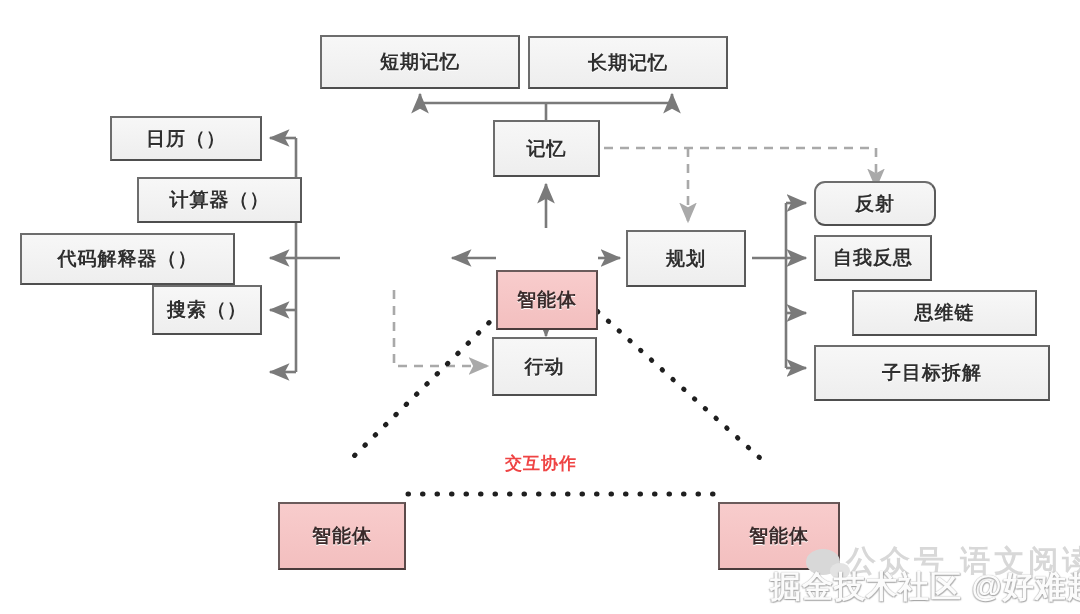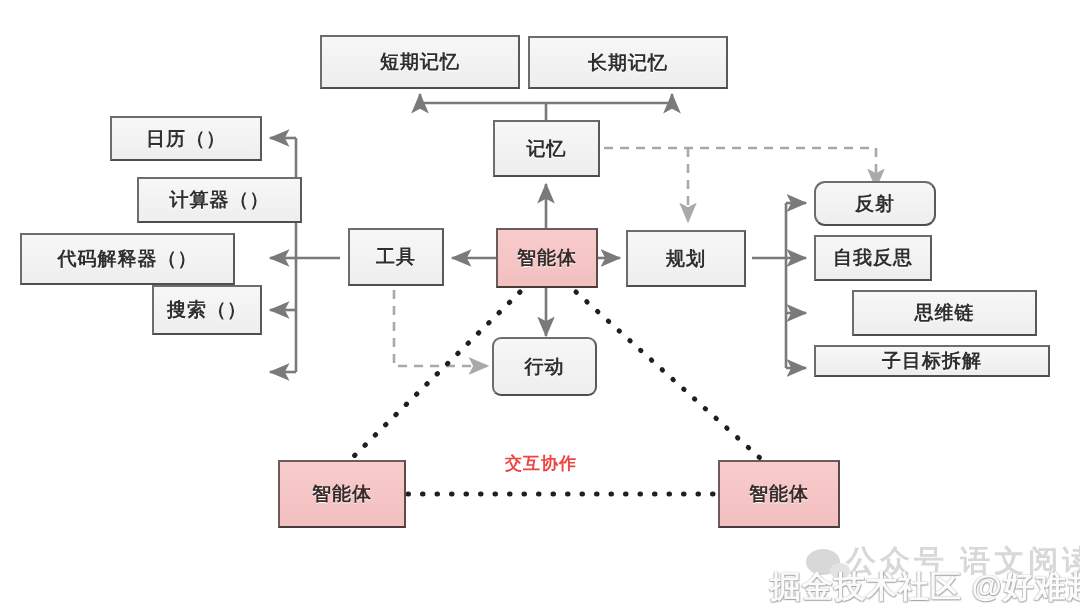--- a/index.html
+++ b/index.html
@@ -26,20 +26,21 @@
     letter-spacing:1px;
     text-shadow:0 1px 0 #ffffff;
     z-index:3;
   }
   .node.pink{
     background:linear-gradient(180deg,#f8cccc 0%,#f3bfbf 100%);
     border-color:#6b5b5b;
     border-right-color:#5b4a4a;
     border-bottom-color:#4a3b3b;
     color:#3a2b2b;
+    margin-top:42px;
   }
   .edge-label{
     position:absolute;
     font-size:17px;
     font-weight:700;
     color:#ef4444;
     letter-spacing:1px;
     z-index:4;
     text-shadow:0 1px 0 #fff;
   }
@@ -153,44 +154,41 @@
   <div class="node" style="left:97px;top:177px;width:165px;height:46px;margin-left:40px;">
     <span>计算器（）</span>
   </div>
   <div class="node" style="left:20px;top:233px;width:215px;height:52px;">
     <span>代码解释器（）</span>
   </div>
   <div class="node" style="left:152px;top:285px;width:110px;height:50px;">
     <span>搜索（）</span>
   </div>
 
-  <div class="node" style="left:348px;top:228px;width:96px;height:58px;">
-    <span>工具</span>
-  </div>
 
   <div class="node pink" style="left:496px;top:228px;width:102px;height:60px;">
     <span>智能体</span>
   </div>
-  <div class="node" style="left:492px;top:337px;width:105px;height:59px;border-radius:9px;">
+  <div class="node" style="left:492px;top:337px;width:105px;height:59px;">
     <span>行动</span>
   </div>
   <div class="node" style="left:626px;top:230px;width:120px;height:57px;">
     <span>规划</span>
   </div>
 
   <div class="node" style="left:814px;top:181px;width:122px;height:45px;border-radius:11px;">
     <span>反射</span>
   </div>
   <div class="node" style="left:814px;top:235px;width:118px;height:46px;">
     <span>自我反思</span>
   </div>
   <div class="node" style="left:814px;top:290px;width:185px;height:46px;margin-left:38px;">
     <span>思维链</span>
   </div>
-  <div class="node" style="left:814px;top:345px;width:236px;height:32px;">
+  <div class="node" style="left:814px;top:345px;width:236px;height:56px;">
     <span>子目标拆解</span>
   </div>
 
   <div class="node pink" style="left:278px;top:460px;width:128px;height:68px;">
     <span>智能体</span>
   </div>
   <div class="node pink" style="left:718px;top:460px;width:122px;height:68px;">
     <span>智能体</span>
   </div>
   <div class="edge-label" style="left:505px;top:452px;">交互协作</div>

